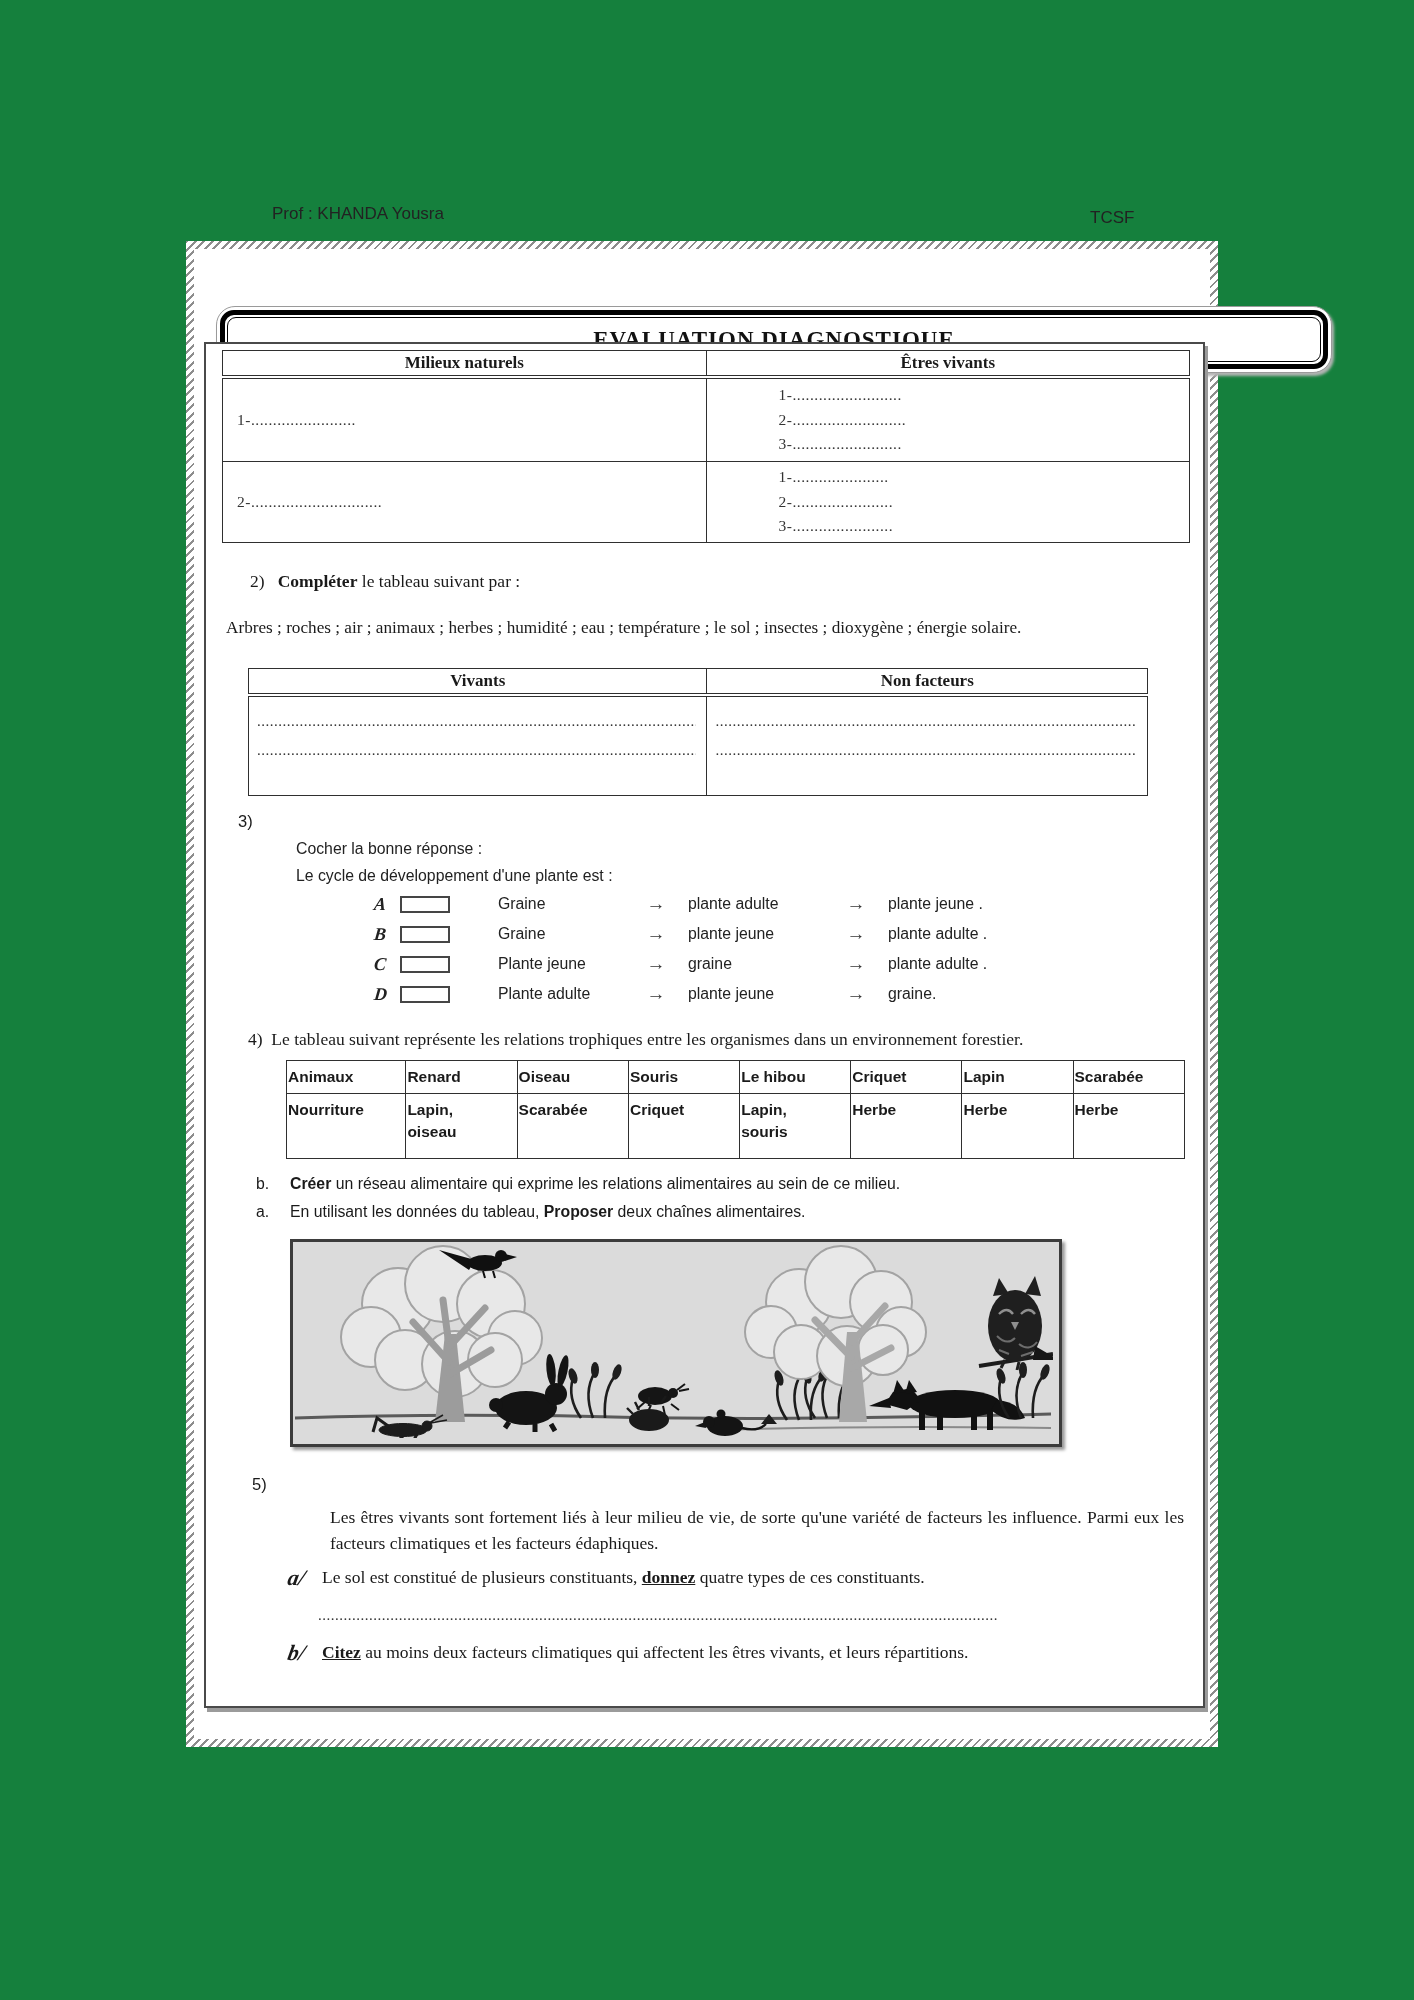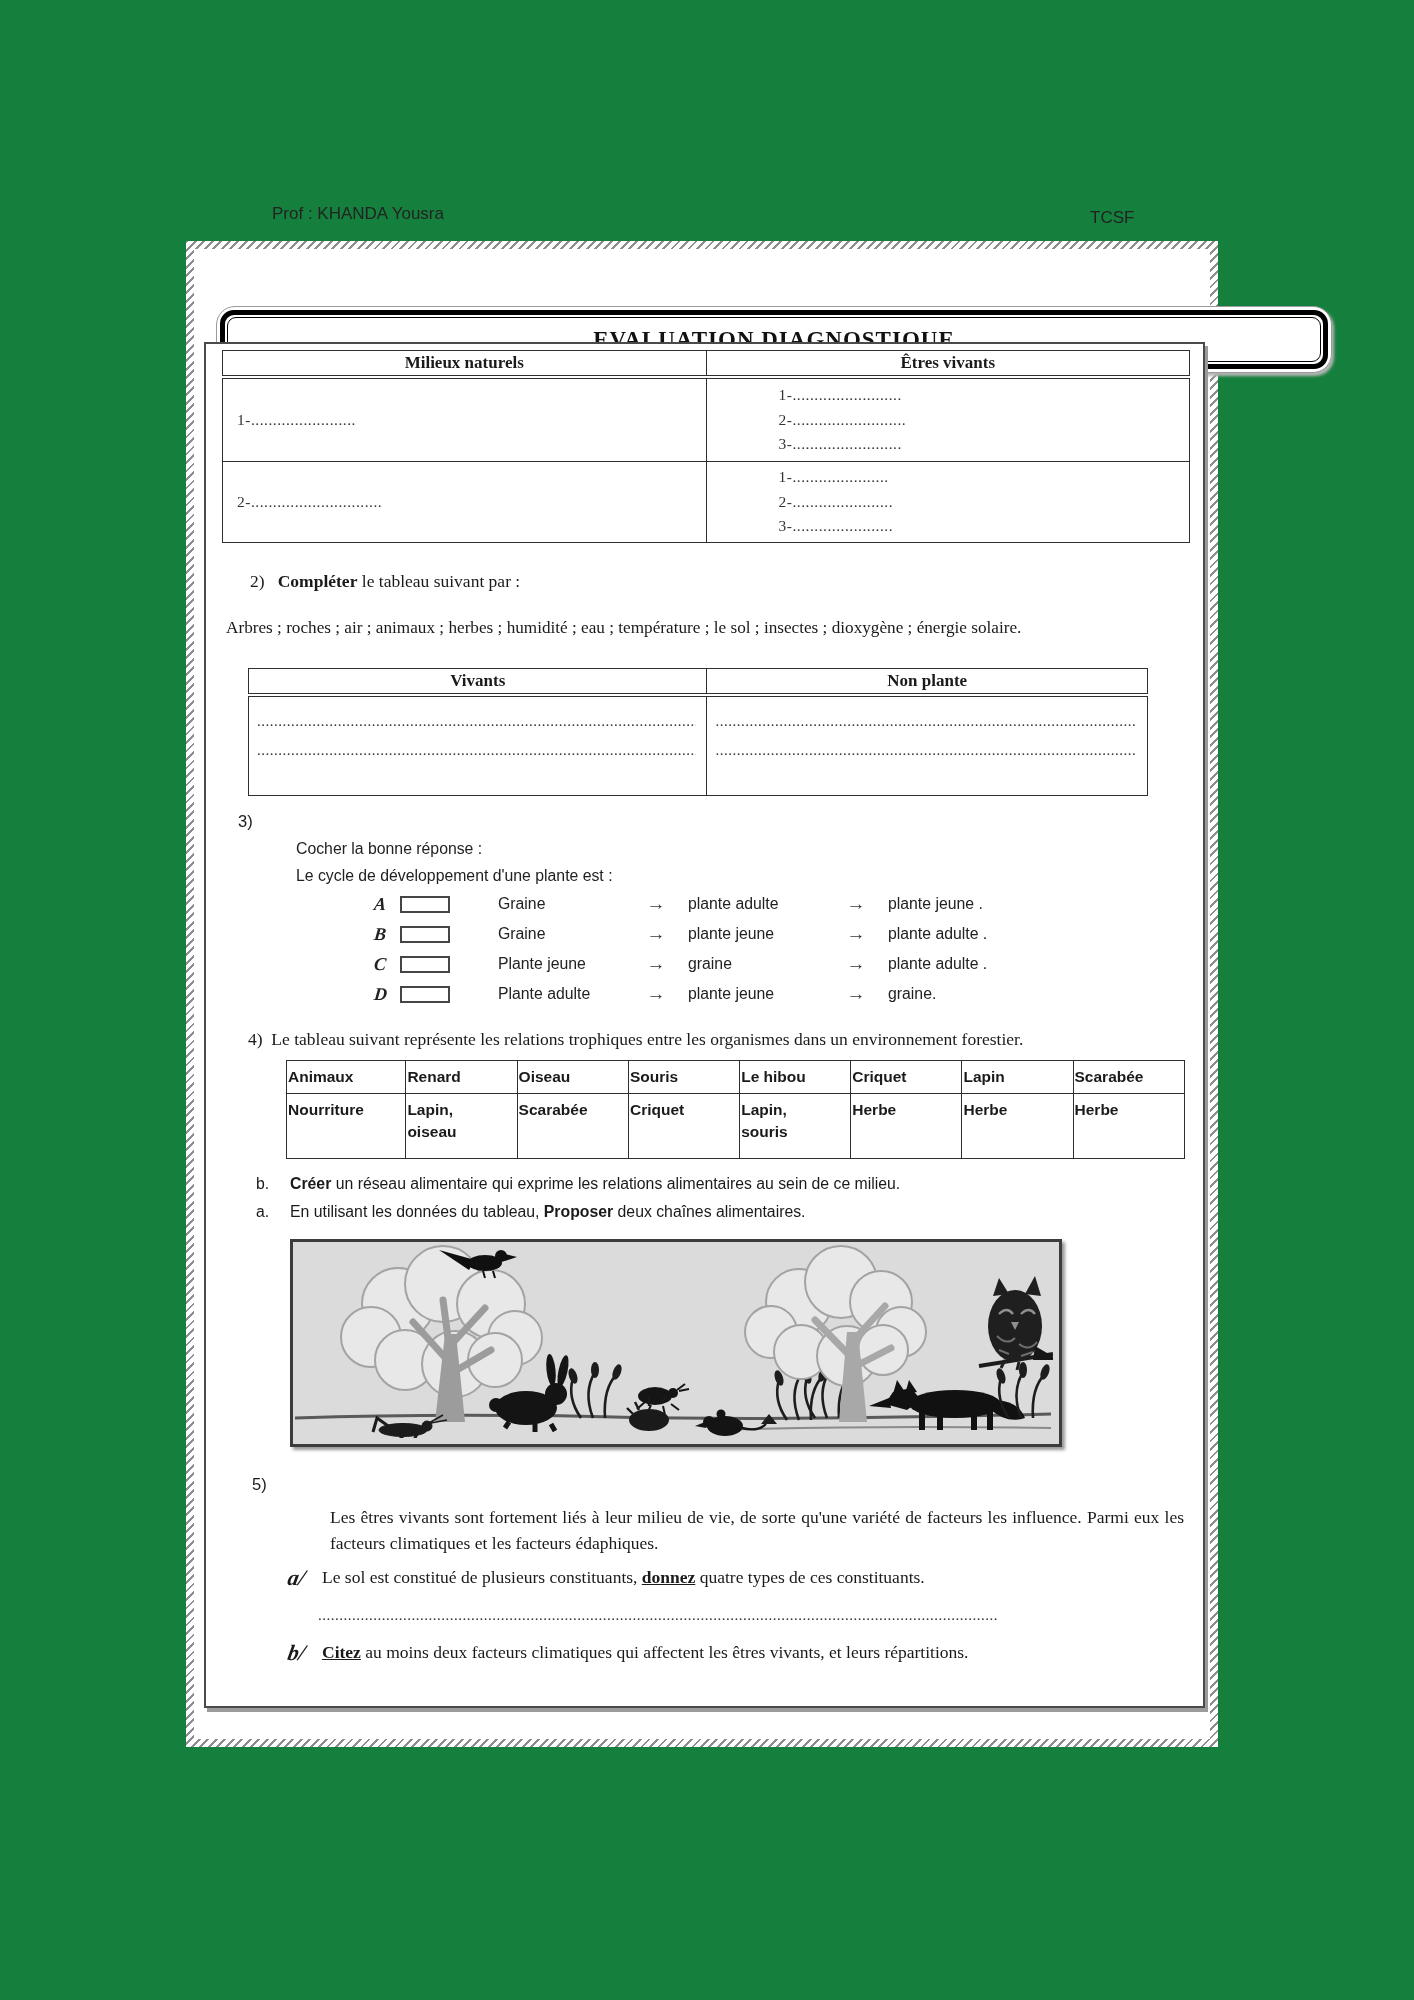--- a/index.html
+++ b/index.html
@@ -140,21 +140,21 @@
     <div class="sf word-list">Arbres ; roches ; air ; animaux ; herbes ; humidité ; eau ; température ; le sol ; insectes ; dioxygène ; énergie solaire.</div>
 
     <table class="gridtable q2-table">
       <colgroup>
           <col style="width:51%">
           <col style="width:49%">
         </colgroup>
       <tbody>
           <tr>
         <th>Vivants</th>
-        <th>Non plante</th>
+        <th>Non facteurs</th>
       </tr>
       <tr>
         <td class="q2-cell">
           <span class="dots clip">................................................................................................................................................................</span>
           <span class="dots clip">................................................................................................................................................................</span>
         </td>
         <td class="q2-cell">
           <span class="dots clip">................................................................................................................................................................</span>
           <span class="dots clip">................................................................................................................................................................</span>
         </td>

